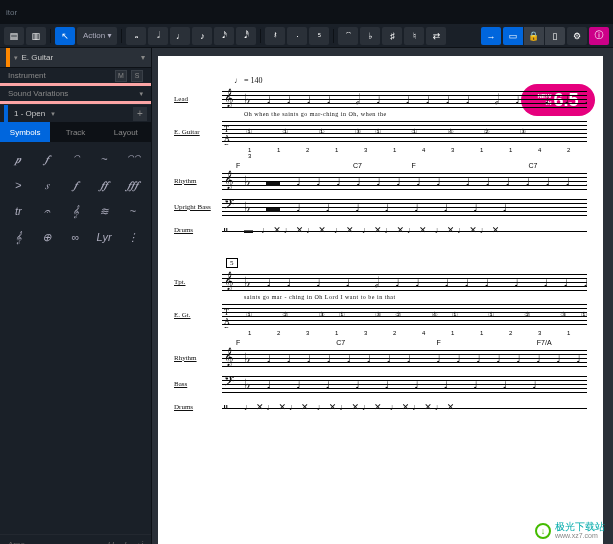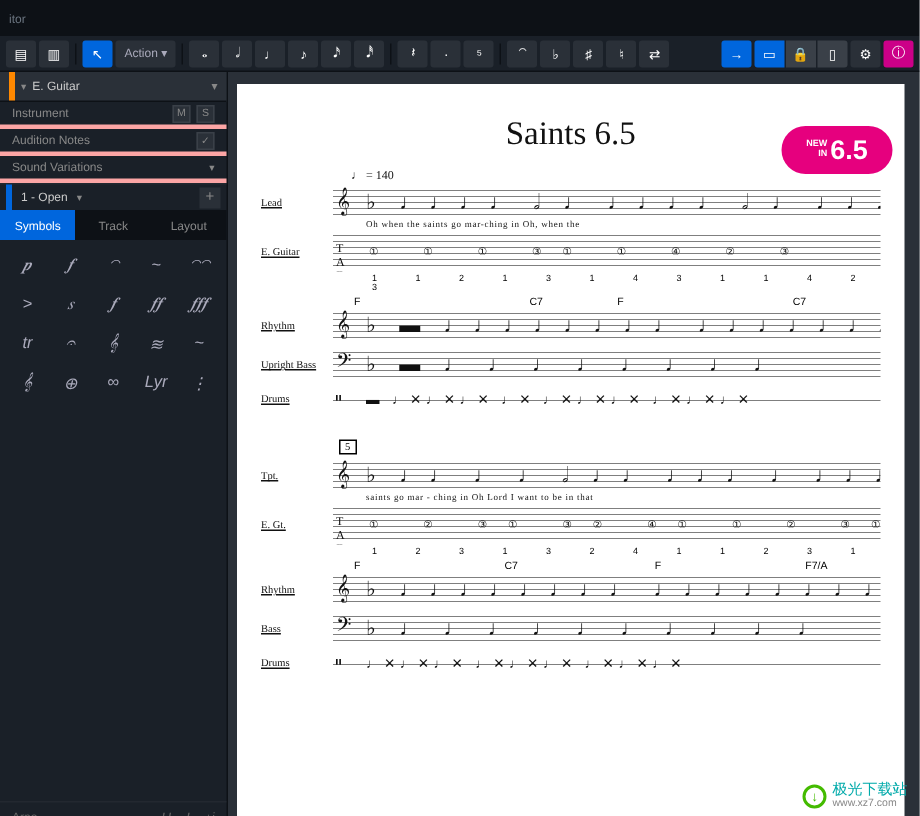--- a/index.html
+++ b/index.html
@@ -163,26 +163,20 @@
       <span style="margin-left:auto;color:#888;font-size:8px">▾</span>
     </div>
     <div class="sb-row">
       <span class="label">Instrument</span>
       <span class="ctrl">
         <span class="box">M</span>
         <span class="box">S</span>
       </span>
     </div>
     <div class="sb-row">
-      <span class="label">Audition Notes</span>
-      <span class="ctrl">
-          <span class="box">✓</span>
-        </span>
-    </div>
-    <div class="sb-row">
       <span class="label">Sound Variations</span>
       <span style="color:#888;font-size:7px">▾</span>
     </div>
     <div class="sb-layer">
       <div class="layer-handle"></div>
       <span>1 - Open</span>
       <span class="arrow" style="margin-left:6px">▾</span>
       <div class="add">+</div>
     </div>
     <div class="sb-tabs">
@@ -217,21 +211,20 @@
       <span class="arp-syms">
         <span>H</span>
         <span>I</span>
         <span>♪i</span>
       </span>
     </div>
   </div>
 
   <div class="score-wrap">
     <div class="page">
-      <div class="title">Saints 6.5</div>
       <div class="badge">
         <div class="small">
           <div>NEW</div>
           <div>IN</div>
         </div>
         <div class="big">6.5</div>
       </div>
 
       <div class="tempo">= 140</div>
 

